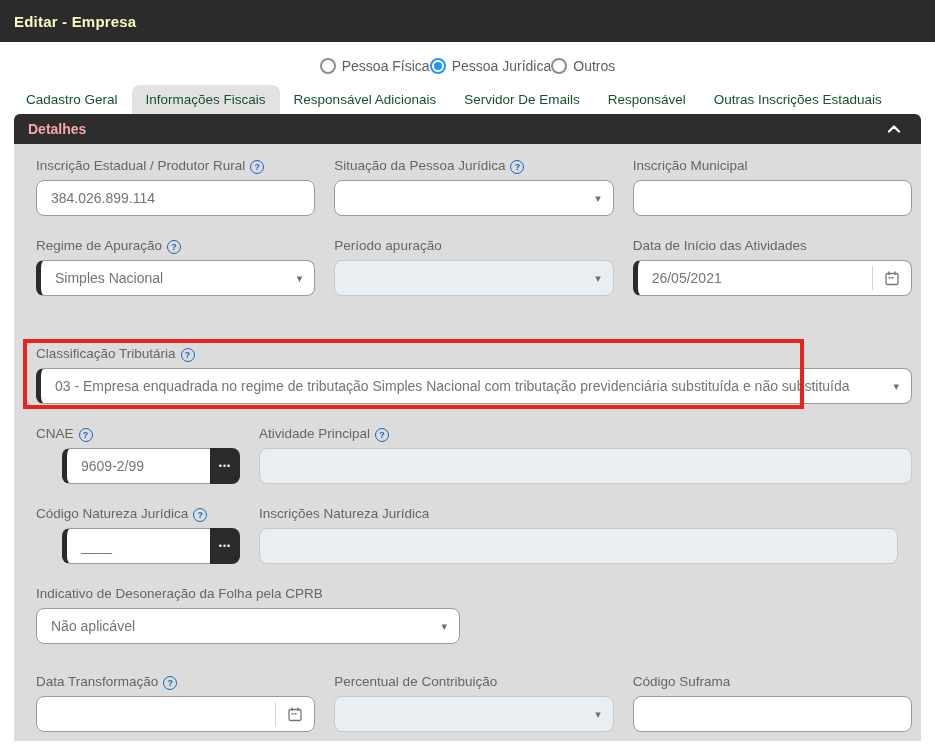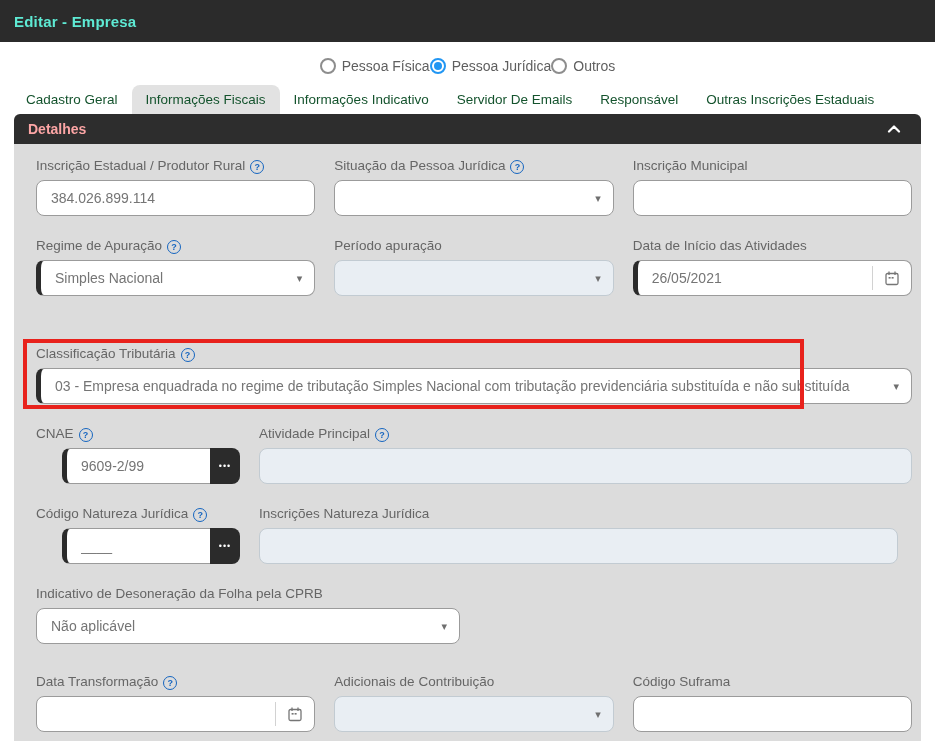--- a/index.html
+++ b/index.html
@@ -1,20 +1,20 @@
 <!DOCTYPE html>
 <html><head>
 <meta charset="utf-8">
 <style>
   * { margin:0; padding:0; box-sizing:border-box; }
   html,body { width:935px; height:747px; background:#fff; overflow:hidden;
               font-family:"Liberation Sans", sans-serif; }
 
   
-  .app-header { height:42px; background:#2b2b2b; color:#5eead4; display:flex;
+  .app-header { height:42px; background:#2b2b2b; color:#fef9c3; display:flex;
                 align-items:center; padding:0 14px; }
   .app-header .title { font-size:15px; font-weight:bold; letter-spacing:.2px; }
 
   
   .radio-row { display:flex; justify-content:center; align-items:center;
                padding:16px 0 10px 0; }
   .radio-opt { display:flex; align-items:center; gap:6px; cursor:pointer; }
   .radio-circle { width:16px; height:16px; border-radius:50%;
                   border:2px solid #8d8d8d; display:inline-flex;
                   align-items:center; justify-content:center; background:#fff; }
@@ -99,21 +99,21 @@
   </span>
   <span class="radio-opt">
     <span class="radio-circle"></span>
     <span class="radio-label">Outros</span>
   </span>
 </div>
 
 <div class="tab-row">
   <span class="tab">Cadastro Geral</span>
   <span class="tab active">Informações Fiscais</span>
-  <span class="tab">Informações Indicativo</span>
+  <span class="tab">Responsável Adicionais</span>
   <span class="tab">Servidor De Emails</span>
   <span class="tab">Responsável</span>
   <span class="tab">Outras Inscrições Estaduais</span>
 </div>
 
 <div class="panel">
   <div class="panel-header">
     <span class="ph-title">Detalhes</span>
     <span class="collapse-btn">
       <svg width="14" height="8" viewBox="0 0 14 8">
@@ -286,21 +286,21 @@
                 <line x1="5" y1="1.5" x2="5" y2="5" stroke="#757575" stroke-width="1.3"></line>
                 <line x1="11" y1="1.5" x2="11" y2="5" stroke="#757575" stroke-width="1.3"></line>
                 <rect x="4.6" y="7" width="2" height="1.6" fill="#757575"></rect>
                 <rect x="7.6" y="7" width="2" height="1.6" fill="#757575"></rect>
               </svg>
           </span>
         </div>
       </div>
       <div class="col">
         <div class="f-label">
-          <span>Adicionais de Contribuição</span>
+          <span>Percentual de Contribuição</span>
         </div>
         <div class="field select disabled">
           <span class="sel-text"></span>
           <span class="caret">▾</span>
         </div>
       </div>
       <div class="col">
         <div class="f-label">
           <span>Código Suframa</span>
         </div>

